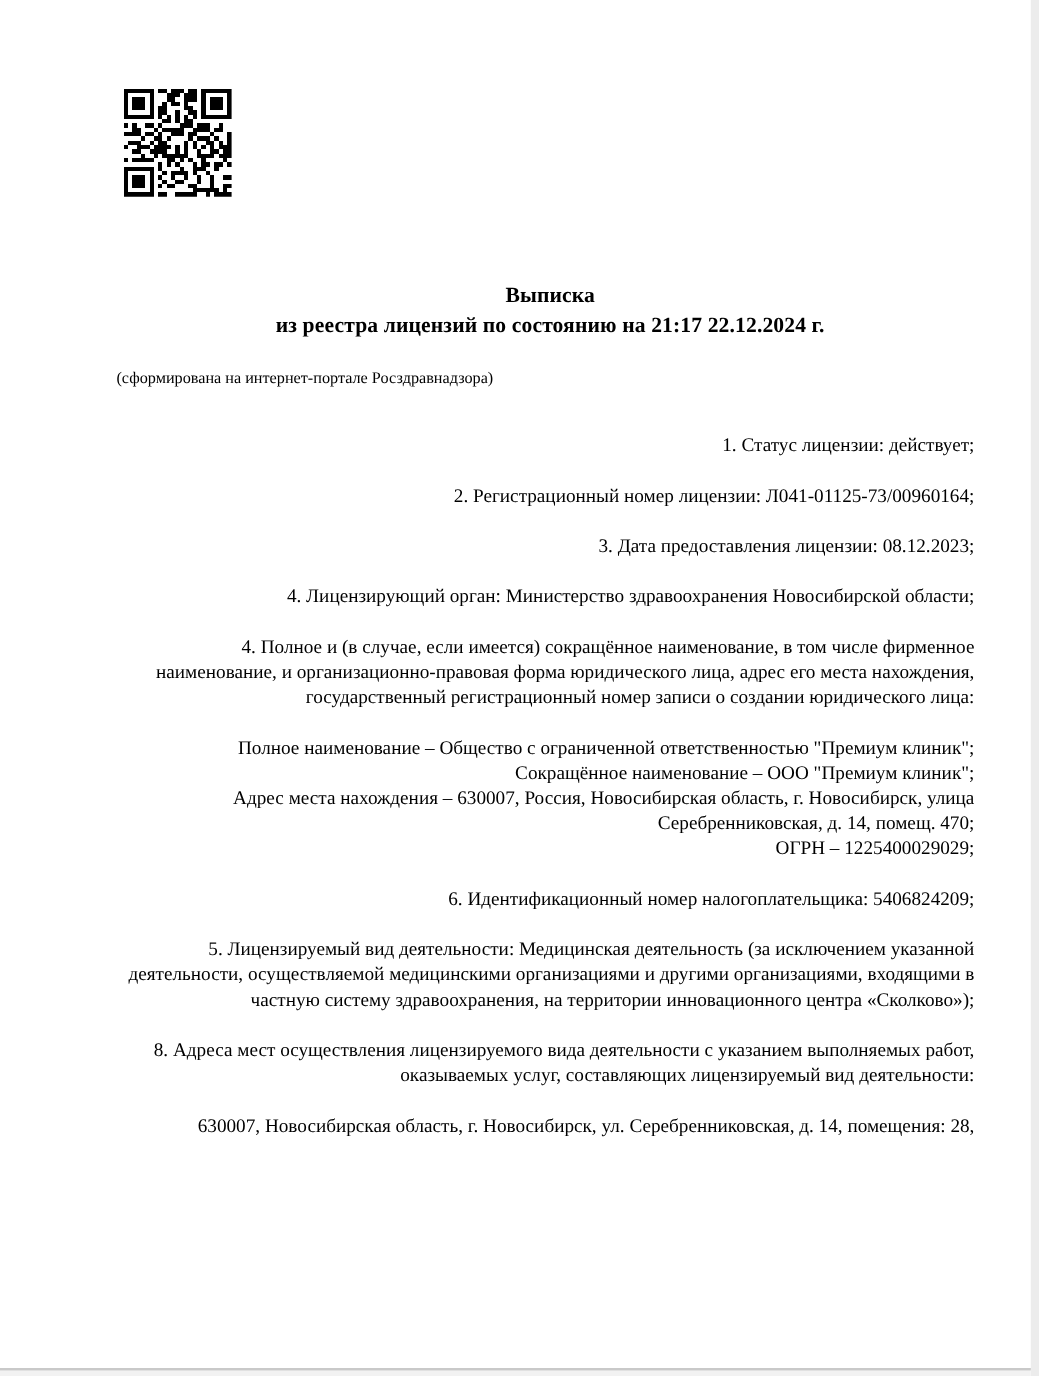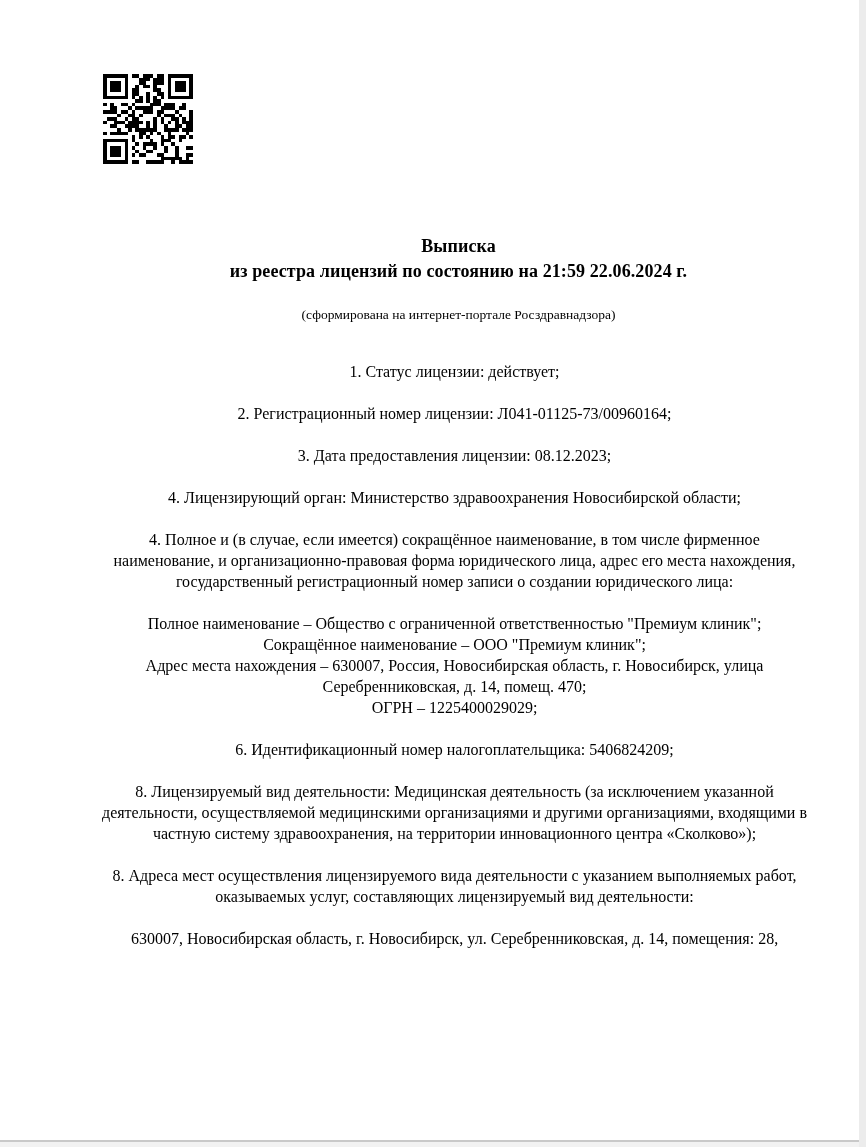--- a/index.html
+++ b/index.html
@@ -33,33 +33,33 @@
   .title-block {
     margin-top: 70px;
     text-align: center;
     font-weight: bold;
     font-size: 18px;
     line-height: 25px;
     letter-spacing: 0.1px;
   }
   .note {
     margin-top: 22px;
-    text-align: center;
+    text-align: left;
     font-size: 13.5px;
     line-height: 18px;
   }
   .doc-body {
     margin-top: 37px;
     font-size: 16px;
     line-height: 21px;
   }
   .para {
     margin: 0 0 21px 0;
     max-width: 715px;
-    text-align: center;
+    text-align: right;
   }
   .para-line { min-height: 21px; }
   .edge-right {
     position: absolute;
     top: 0;
     right: 0;
     width: 7px;
     height: 1147px;
     background: #ececec;
   }
@@ -397,21 +397,21 @@
         <rect x="19" y="24" width="1" height="1" fill="#000000"></rect>
         <rect x="21" y="24" width="1" height="1" fill="#000000"></rect>
         <rect x="22" y="24" width="1" height="1" fill="#000000"></rect>
         <rect x="23" y="24" width="1" height="1" fill="#000000"></rect>
         <rect x="24" y="24" width="1" height="1" fill="#000000"></rect>
       </svg>
   </div>
 
   <div class="title-block">
     <div>Выписка</div>
-    <div>из реестра лицензий по состоянию на 21:59 22.06.2024 г.</div>
+    <div>из реестра лицензий по состоянию на 21:17 22.12.2024 г.</div>
   </div>
 
   <div class="note">(сформирована на интернет-портале Росздравнадзора)</div>
 
   <div class="doc-body" id="doc-body">
       <div class="para">
         <div class="para-line">1. Статус лицензии: действует;</div>
       </div>
       <div class="para">
         <div class="para-line">2. Регистрационный номер лицензии: Л041-01125-73/00960164;</div>
@@ -428,21 +428,21 @@
       <div class="para">
         <div class="para-line">Полное наименование – Общество с ограниченной ответственностью "Премиум клиник";</div>
         <div class="para-line">Сокращённое наименование – ООО "Премиум клиник";</div>
         <div class="para-line">Адрес места нахождения – 630007, Россия, Новосибирская область, г. Новосибирск, улица Серебренниковская, д. 14, помещ. 470;</div>
         <div class="para-line">ОГРН – 1225400029029;</div>
       </div>
       <div class="para">
         <div class="para-line">6. Идентификационный номер налогоплательщика: 5406824209;</div>
       </div>
       <div class="para">
-        <div class="para-line">8. Лицензируемый вид деятельности: Медицинская деятельность (за исключением указанной деятельности, осуществляемой медицинскими организациями и другими организациями, входящими в частную систему здравоохранения, на территории инновационного центра «Сколково»);</div>
+        <div class="para-line">5. Лицензируемый вид деятельности: Медицинская деятельность (за исключением указанной деятельности, осуществляемой медицинскими организациями и другими организациями, входящими в частную систему здравоохранения, на территории инновационного центра «Сколково»);</div>
       </div>
       <div class="para">
         <div class="para-line">8. Адреса мест осуществления лицензируемого вида деятельности с указанием выполняемых работ, оказываемых услуг, составляющих лицензируемый вид деятельности:</div>
       </div>
       <div class="para">
         <div class="para-line">630007, Новосибирская область, г. Новосибирск, ул. Серебренниковская, д. 14, помещения: 28,</div>
       </div>
     </div>
 </div>
 

